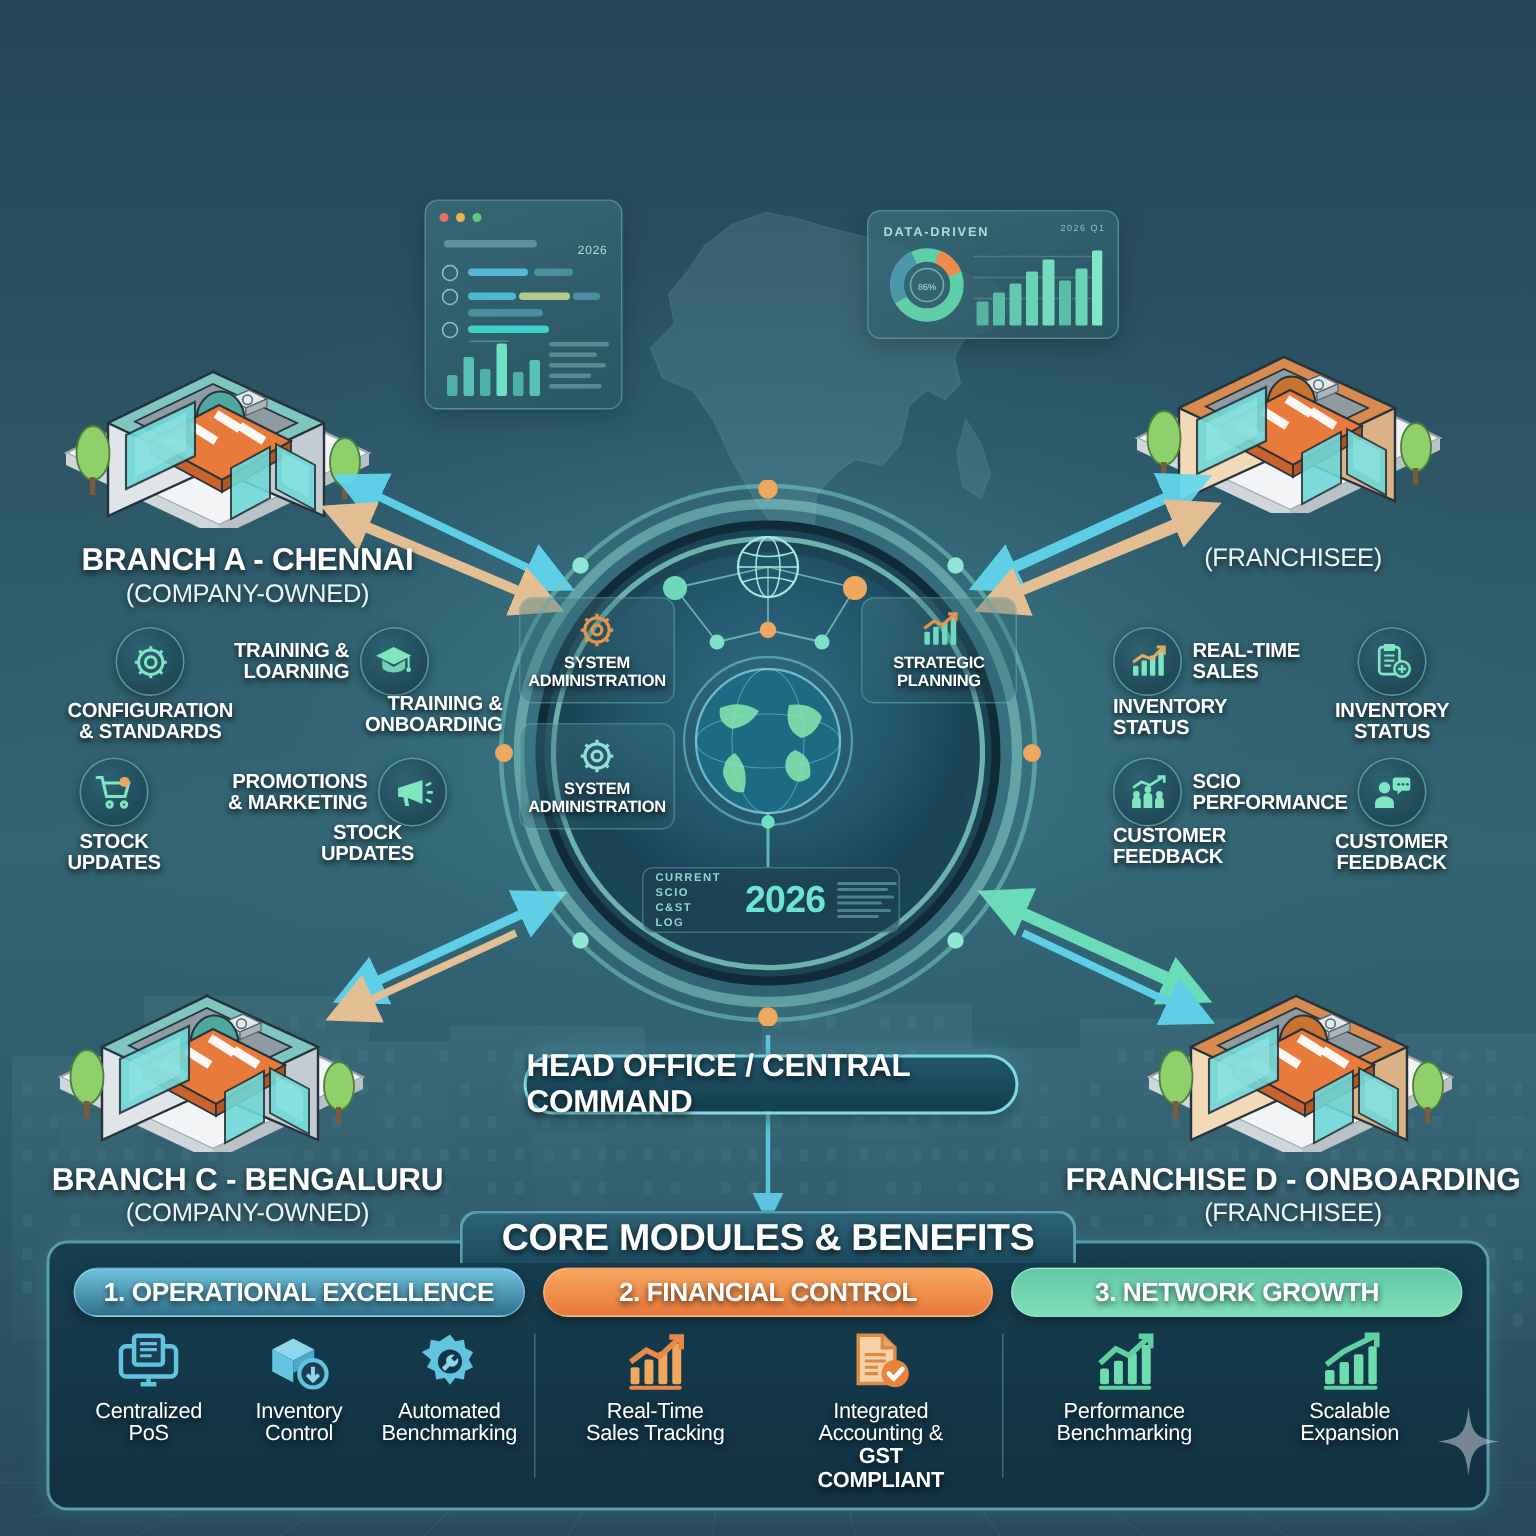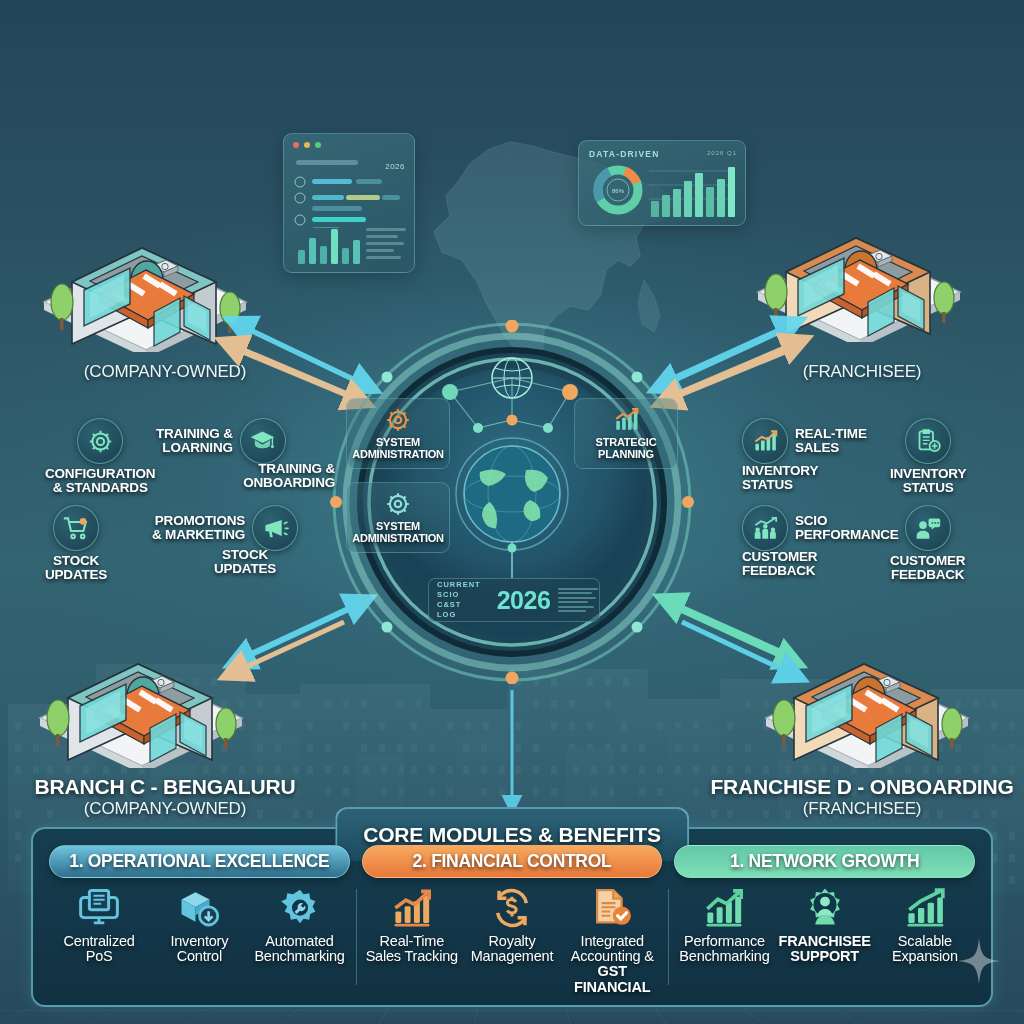--- a/index.html
+++ b/index.html
@@ -116,21 +116,21 @@
 
   
   .footer{
     position:absolute; left:31px; top:827px; width:962px; height:180px; z-index:30;
     border:2px solid rgba(125,210,225,.65); border-radius:14px;
     background:linear-gradient(180deg, rgba(20,60,78,.93), rgba(16,48,64,.95));
     box-shadow:0 0 16px rgba(90,190,215,.20);
   }
   .foot-head{
     position:absolute; left:50%; transform:translateX(-50%); top:-22px;
-    padding:14px 26px; font-size:21px; font-weight:bold; color:#fff;
+    padding:2px 26px; font-size:25px; font-weight:bold; color:#fff;
     letter-spacing:-.2px; text-shadow:0 2px 5px rgba(0,0,0,.8);
     background:linear-gradient(180deg,#2d6276,#1d4c61);
     border:2px solid rgba(125,210,225,.6); border-bottom:none;
     border-radius:12px 12px 0 0; white-space:nowrap;
   }
   .cols{ position:absolute; inset:0; display:flex; padding:16px 10px 10px; }
   .col{ flex:1; position:relative; padding:0 6px; }
   .col + .col::before{ content:""; position:absolute; left:0; top:44px; bottom:10px; width:1px; background:rgba(140,210,225,.35); }
   .pill{
     height:33px; border-radius:17px; display:flex; align-items:center; justify-content:center;
@@ -1045,20 +1045,21 @@
         <path d="M120 150 L146 136 L146 170 L120 184z" fill="#6fd8d8" stroke="#25343c" stroke-width="1.3" opacity=".9"></path>
         <path d="M150 134 L176 148 L176 178 L150 164z" fill="#6fd8d8" stroke="#25343c" stroke-width="1.3" opacity=".9"></path>
         <path d="M154 139 L172 149 L172 170 L154 160z" fill="#9ae8e8" opacity=".5"></path>
         <ellipse cx="28" cy="140" rx="11" ry="18" fill="#8ed06a" stroke="#4f7d3e" stroke-width="1.2"></ellipse>
         <rect x="26" y="156" width="3.5" height="12" fill="#7d5a3a"></rect>
         <ellipse cx="196" cy="146" rx="10" ry="16" fill="#8ed06a" stroke="#4f7d3e" stroke-width="1.2"></ellipse>
         <rect x="194" y="160" width="3.5" height="11" fill="#7d5a3a"></rect>
       </svg></div>
 
   <div class="b-title" style="left:0;top:362px;width:330px">
+    <div class="nm">BRANCH A - CHENNAI</div>
     <div class="sub">(COMPANY-OWNED)</div>
   </div>
   <div class="b-title" style="left:700px;top:362px;width:324px">
     <div class="sub">(FRANCHISEE)</div>
   </div>
   <div class="b-title" style="left:0;top:775px;width:330px">
     <div class="nm">BRANCH C - BENGALURU</div>
     <div class="sub">(COMPANY-OWNED)</div>
   </div>
   <div class="b-title" style="left:700px;top:775px;width:324px">
@@ -1313,20 +1314,23 @@
         <span style="width:40px"></span>
           <span style="width:34px"></span>
           <span style="width:38px"></span>
         <span style="width:30px"></span>
           <span style="width:36px"></span>
           <span style="width:28px"></span>
       </span>
     </div>
   </div>
 
+  <div class="ho">
+    <span>HEAD OFFICE / CENTRAL COMMAND</span>
+  </div>
 
   <div class="footer">
     <div class="foot-head">CORE MODULES &amp; BENEFITS</div>
     <div class="cols">
 
       <div class="col">
         <div class="pill blue">1. OPERATIONAL EXCELLENCE</div>
         <div class="items">
           <div class="item">
             <svg viewBox="0 0 24 24" fill="none" stroke="#63c4e0" stroke-width="1.7">
@@ -1375,76 +1379,55 @@
                   <rect x="18.4" y="5" width="3.4" height="15.5" rx=".8"></rect>
                 </g>
               <path d="M2.5 12 L8.5 7.5 L13.5 10 L21.5 2.5" stroke="#e8884a" stroke-width="2.1" fill="none"></path>
               <path d="M17.2 2.5h4.6v4.6" stroke="#e8884a" stroke-width="2.1" fill="none"></path>
               <rect x="2" y="21" width="20" height="1.6" rx=".8" fill="#e8884a"></rect>
             </svg>
             <span class="cap">Real-Time
 Sales Tracking</span>
           </div>
           <div class="item">
-            <svg viewBox="0 0 24 24" fill="none" stroke="#f0a860" stroke-width="2">
-              <path d="M20.2 9.2A8.6 8.6 0 004.3 6.2"></path>
-                <path d="M3.8 14.8a8.6 8.6 0 0015.9 3"></path>
-              <path d="M4.6 2.2v4.2h4.2M19.4 21.8v-4.2h-4.2"></path>
-              <path d="M14.2 8.6c-.6-1-1.6-1.5-2.7-1.4-1.3.1-2.1.9-2.1 1.9 0 2.4 5 1.3 5 3.8 0 1.1-1 2-2.4 2-1.2 0-2.2-.5-2.7-1.5M12 5.6v1.6M12 15.1v1.7" stroke-width="1.7"></path>
-            </svg>
-            <span class="cap">Royalty
-Management</span>
-          </div>
-          <div class="item">
             <svg viewBox="0 0 24 24">
               <path d="M3.5 1.8h9.2l4.8 4.8v13.6H3.5z" fill="#f6d0a6" stroke="#d98a44" stroke-width="1.3"></path>
               <path d="M12.7 1.8v4.8h4.8" fill="#e8a860" stroke="#d98a44" stroke-width="1.3"></path>
               <g stroke="#d98a44" stroke-width="1.2">
                   <path d="M6 9.2h8M6 11.6h8M6 14h5M6 16.4h5"></path>
                 </g>
               <circle cx="17.6" cy="16.4" r="5.2" fill="#e8833c"></circle>
               <path d="M15.2 16.4l1.8 1.9 3.3-3.6" stroke="#fff" stroke-width="1.8" fill="none" stroke-linecap="round"></path>
             </svg>
             <span class="cap"><span>Integrated
-Accounting &amp;</span><br><b>GST FINANCIAL</b></span>
+Accounting &amp;</span><br><b>GST COMPLIANT</b></span>
           </div>
         </div>
       </div>
 
       <div class="col">
-        <div class="pill green">1. NETWORK GROWTH</div>
+        <div class="pill green">3. NETWORK GROWTH</div>
         <div class="items">
           <div class="item">
             <svg viewBox="0 0 24 24">
               <g fill="#6fdcad">
                   <rect x="2.5" y="14.5" width="3.4" height="6" rx=".8"></rect>
                   <rect x="7.8" y="11.5" width="3.4" height="9" rx=".8"></rect>
               <rect x="13.1" y="8.5" width="3.4" height="12" rx=".8"></rect>
                   <rect x="18.4" y="5.5" width="3.4" height="15" rx=".8"></rect>
                 </g>
               <path d="M2.5 12.5 L8.5 7 L13.5 9.5 L21.5 2.2" stroke="#5fd0a0" stroke-width="2.1" fill="none"></path>
               <path d="M17.2 2.2h4.6v4.6" stroke="#5fd0a0" stroke-width="2.1" fill="none"></path>
               <rect x="2" y="21" width="20" height="1.6" rx=".8" fill="#5fd0a0"></rect>
             </svg>
             <span class="cap">Performance
 Benchmarking</span>
           </div>
           <div class="item">
             <svg viewBox="0 0 24 24">
-              <path d="M12 .8l2 2.5 3.2-.5.4 3.2 2.9 1.3-1.5 2.8 1.5 2.8-2.9 1.3-.4 3.2-3.2-.5-2 2.5-2-2.5-3.2.5-.4-3.2-2.9-1.3 1.5-2.8L3.5 7.3l2.9-1.3.4-3.2 3.2.5z" fill="#6fdcad"></path>
-              <circle cx="12" cy="10" r="6.6" fill="#10364a"></circle>
-              <circle cx="12" cy="8.3" r="2.8" fill="#8fe8c4"></circle>
-              <path d="M7.6 16.4c.4-2.4 2.2-3.9 4.4-3.9s4 1.5 4.4 3.9z" fill="#8fe8c4"></path>
-              <path d="M6.4 21.4c.6-3.4 2.9-5.4 5.6-5.4s5 2 5.6 5.4z" fill="#6fdcad"></path>
-            </svg>
-            <span class="cap"><b>FRANCHISEE
-SUPPORT</b></span>
-          </div>
-          <div class="item">
-            <svg viewBox="0 0 24 24">
               <g fill="#6fdcad">
                   <rect x="2.5" y="15" width="3.6" height="5.5" rx=".8"></rect>
                   <rect x="8" y="12" width="3.6" height="8.5" rx=".8"></rect>
               <rect x="13.5" y="9" width="3.6" height="11.5" rx=".8"></rect>
                   <rect x="19" y="6" width="3.2" height="14.5" rx=".8"></rect>
                 </g>
               <path d="M3 13 L9.5 8 L22 1.8" stroke="#5fd0a0" stroke-width="2.1" fill="none"></path>
               <path d="M17.6 1.8h4.6v4.6" stroke="#5fd0a0" stroke-width="2.1" fill="none"></path>
               <rect x="2" y="21" width="20.5" height="1.6" rx=".8" fill="#5fd0a0"></rect>
             </svg>

